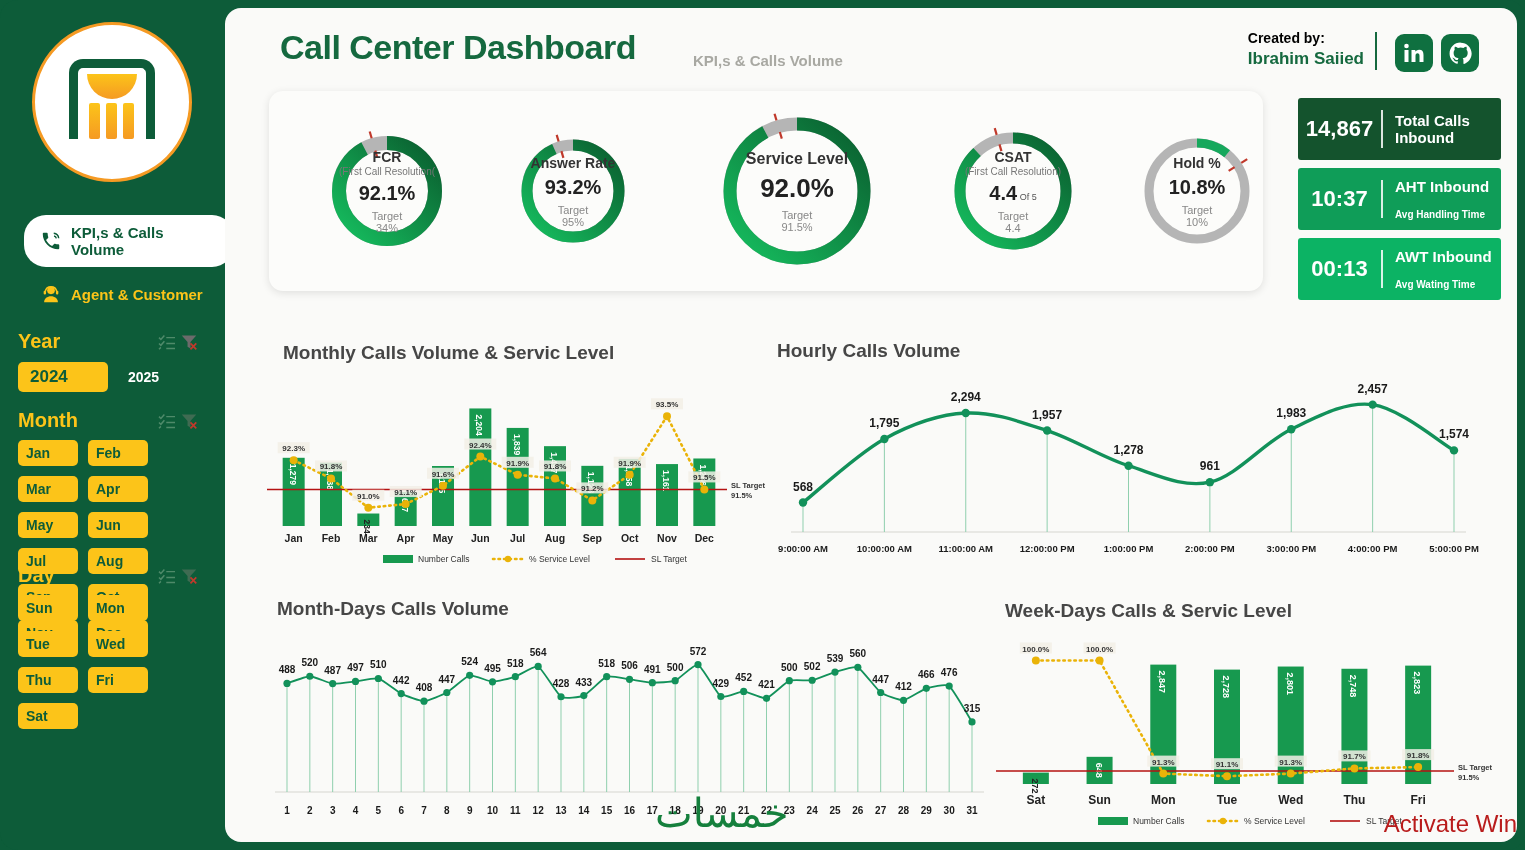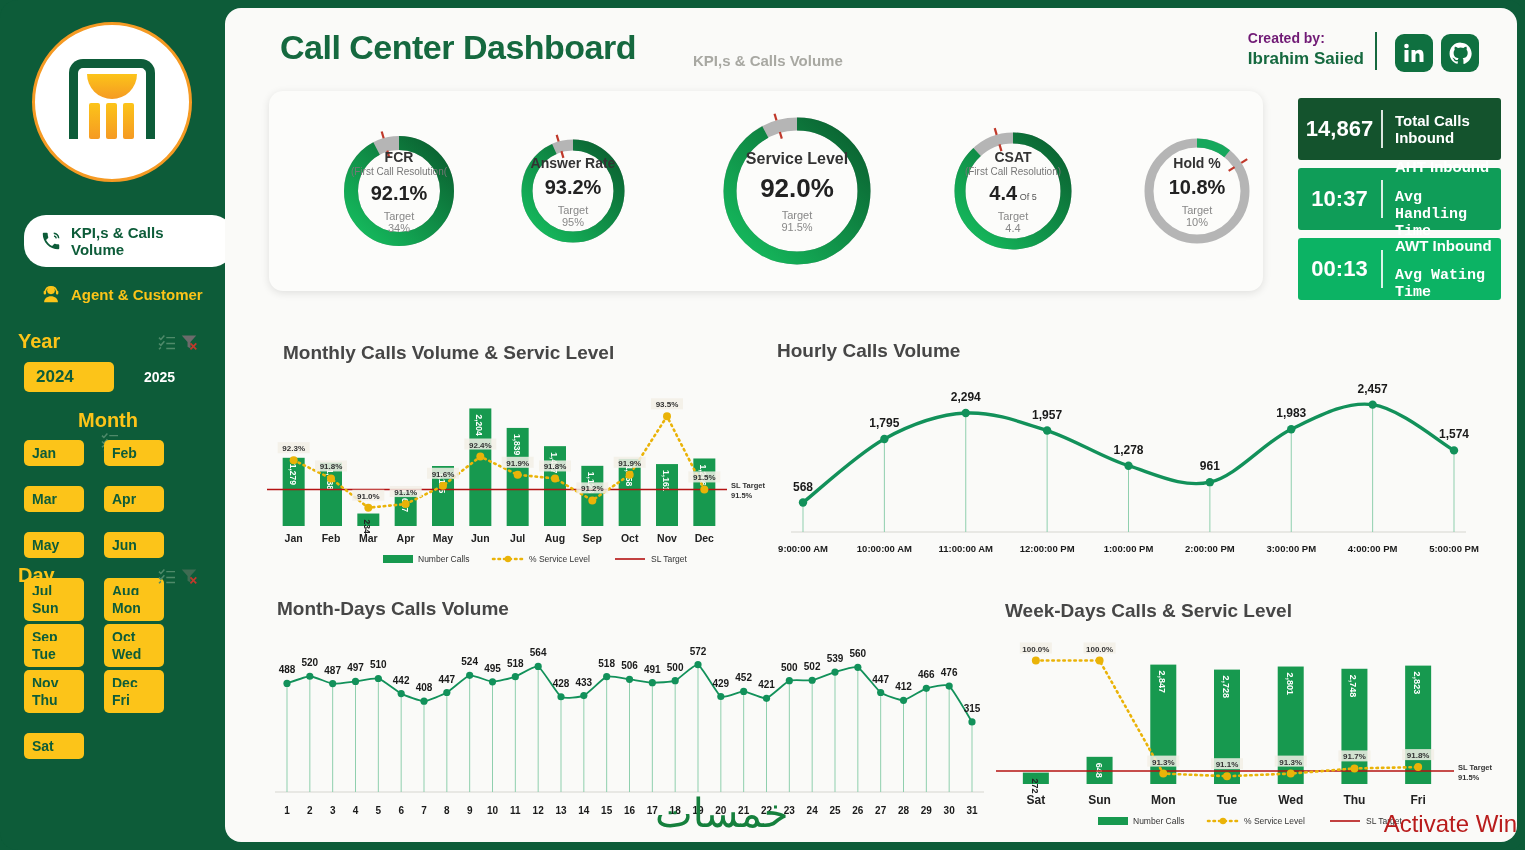--- a/index.html
+++ b/index.html
@@ -61,21 +61,21 @@
 
   .filter-head {
     position: absolute; left: 18px; display: flex; align-items: center;
     width: 180px;
   }
   .filter-head .ftitle {
     color: #fcc419; font-size: 20px; font-weight: bold; flex: 1;
   }
   .fhicon { width: 18px; height: 16px; margin-left: 4px; }
 
-  .chips { position: absolute; display: flex; flex-wrap: wrap; gap: 20px; width: 188px; left: 24px; }
+  .chips { position: absolute; display: flex; flex-wrap: wrap; gap: 10px; width: 188px; left: 18px; }
   .chip {
     width: 60px; height: 26px; border-radius: 5px;
     background: #fcc419; color: #0d5c39;
     font-size: 14px; font-weight: bold;
     display: flex; align-items: center; padding-left: 8px;
   }
   .chip.year-sel { width: 90px; height: 30px; font-size: 17px; padding-left: 12px; }
   .chip.year-off { background: transparent; color: #fff; width: 50px; height: 30px;
                    font-size: 14px; padding-left: 10px; }
 
@@ -89,21 +89,21 @@
   #hdr { position: absolute; left: 0; top: 0; width: 1292px; height: 78px; }
   #title {
     position: absolute; left: 55px; top: 20px;
     font-size: 34px; font-weight: bold; color: #15693f; letter-spacing: -0.5px;
   }
   #subtitle {
     position: absolute; left: 468px; top: 44px;
     font-size: 15px; font-weight: bold; color: #a8a8a2;
   }
   #created-by { position: absolute; right: 153px; top: 22px; text-align: left; }
-  #created-by .cb1 { font-size: 14px; font-weight: bold; color: #701a75; }
+  #created-by .cb1 { font-size: 14px; font-weight: bold; color: #000000; }
   #created-by .cb2 { font-size: 17px; font-weight: bold; color: #15693f; margin-top: 3px; }
   #cb-divider { position: absolute; right: 140px; top: 24px; width: 2px; height: 38px; background: #15693f; }
   .social { position: absolute; top: 26px; width: 38px; height: 38px; border-radius: 9px; background: #0f7040;
             display: flex; align-items: center; justify-content: center; }
   #social-li { right: 84px; } #social-gh { right: 38px; }
 
   
   #gauge-panel {
     position: absolute; left: 44px; top: 83px; width: 994px; height: 200px;
     background: #fcfcfa; border-radius: 14px; box-shadow: 0 2px 9px rgba(0,0,0,.11);
@@ -125,21 +125,21 @@
 
   
   .kpi-card {
     position: absolute; right: 16px; width: 203px; height: 62px;
     border-radius: 3px; display: flex; align-items: center; color: #fff;
   }
   .kpi-num { width: 83px; text-align: center; font-size: 22px; font-weight: bold; }
   .kpi-sep { width: 2px; height: 38px; background: rgba(255,255,255,.85); }
   .kpi-txt { flex: 1; padding-left: 12px; }
   .kpi-t1 { font-size: 15px; font-weight: bold; line-height: 1.15; }
-  .kpi-t2 { font-size: 15px; font-weight: bold; margin-top: 13px; font-family: Liberation Mono, monospace; }
+  .kpi-t2 { font-size: 10px; font-weight: bold; margin-top: 13px; }
 
   
   .chart-title {
     position: absolute; font-size: 19px; font-weight: bold; color: #464646;
   }
   .svg-chart { position: absolute; }
 
   #activate { position: absolute; right: 0px; bottom: 4px; font-size: 24px; color: #b91c1c; }
   #watermark {
     position: absolute; left: 430px; bottom: 6px; font-size: 40px; color: #15803d;
@@ -193,21 +193,21 @@
       <svg class="fhicon" viewBox="0 0 24 22">
         <path fill="#6b6b6b" d="M2 2h20l-8 9v9l-4-2.5v-6.5z"></path>
         <path stroke="#c0392b" stroke-width="2.4" d="M14 13l8 8M22 13l-8 8"></path>
       </svg>
     </div>
     <div class="chips" style="top:362px;">
       <div class="chip year-sel">2024</div>
       <div class="chip year-off">2025</div>
     </div>
 
-    <div class="filter-head" style="top:409px;flex-direction:column;">
+    <div class="filter-head" style="top:409px;">
       <span class="ftitle">Month</span>
       <svg class="fhicon" viewBox="0 0 24 22">
         <path fill="none" stroke="#4f8a6a" stroke-width="2" d="M1 5l2.6 2.6L8.4 2M1 13l2.6 2.6L8.4 10M1 21l2.6-2.6"></path>
         <path stroke="#4f8a6a" stroke-width="2" d="M11 5h12M11 13h12M11 20h12"></path>
       </svg>
       <svg class="fhicon" viewBox="0 0 24 22">
         <path fill="#3f6b52" d="M2 2h20l-8 9v9l-4-2.5v-6.5z"></path>
         <path stroke="#c0392b" stroke-width="2.4" d="M14 13l8 8M22 13l-8 8"></path>
       </svg>
     </div>
@@ -266,21 +266,21 @@
         </svg>
       </div>
       <div class="social" id="social-gh">
         <svg width="25" height="25" viewBox="0 0 24 24">
           <path fill="#fff" d="M12 1.5C6.2 1.5 1.5 6.2 1.5 12c0 4.6 3 8.5 7.2 9.9.5.1.7-.2.7-.5v-1.9c-2.9.6-3.6-1.3-3.6-1.3-.5-1.2-1.2-1.6-1.2-1.6-1-.7.1-.6.1-.6 1.1.1 1.6 1.1 1.6 1.1 1 1.7 2.6 1.2 3.2.9.1-.7.4-1.2.7-1.5-2.3-.3-4.8-1.2-4.8-5.2 0-1.2.4-2.1 1.1-2.9-.1-.3-.5-1.4.1-2.9 0 0 .9-.3 2.9 1.1a10 10 0 0 1 5.3 0c2-1.4 2.9-1.1 2.9-1.1.6 1.5.2 2.6.1 2.9.7.8 1.1 1.7 1.1 2.9 0 4-2.5 4.9-4.8 5.2.4.3.7 1 .7 2v3c0 .3.2.6.7.5 4.2-1.4 7.2-5.3 7.2-9.9 0-5.8-4.7-10.5-10.5-10.5z"></path>
         </svg>
       </div>
     </div>
 
     <div id="gauge-panel">
-        <div class="gauge" style="left: 66px; top: 36px; width: 128px; height: 128px;"><svg width="128" height="128" viewBox="0 0 128 128">
+        <div class="gauge" style="left: 54px; top: 36px; width: 128px; height: 128px;"><svg width="128" height="128" viewBox="0 0 128 128">
             <circle cx="64" cy="64" r="48" fill="none" stroke="#b5b5b5" stroke-width="14"></circle>
             <defs>
               <linearGradient id="grad0" x1="0%" y1="0%" x2="100%" y2="100%">
                 <stop offset="0%" stop-color="#16c060"></stop>
                 <stop offset="100%" stop-color="#0a5c2e"></stop>
               </linearGradient>
             </defs>
             <circle cx="64" cy="64" r="48" fill="none" stroke="url(#grad0)" stroke-width="14" stroke-dasharray="277.76705605979515 301.59289474462014" transform="rotate(-90 64 64)"></circle>
             <line x1="54.23531128862696" y1="30.389721001306995" x2="52.28237354635236" y2="23.667665201568397" stroke="#c0392b" stroke-width="2.2"></line>
             <line x1="48.655489167842376" y1="11.183847287768138" x2="46.70255142556776" y2="4.46179148802954" stroke="#c0392b" stroke-width="2.2"></line>

